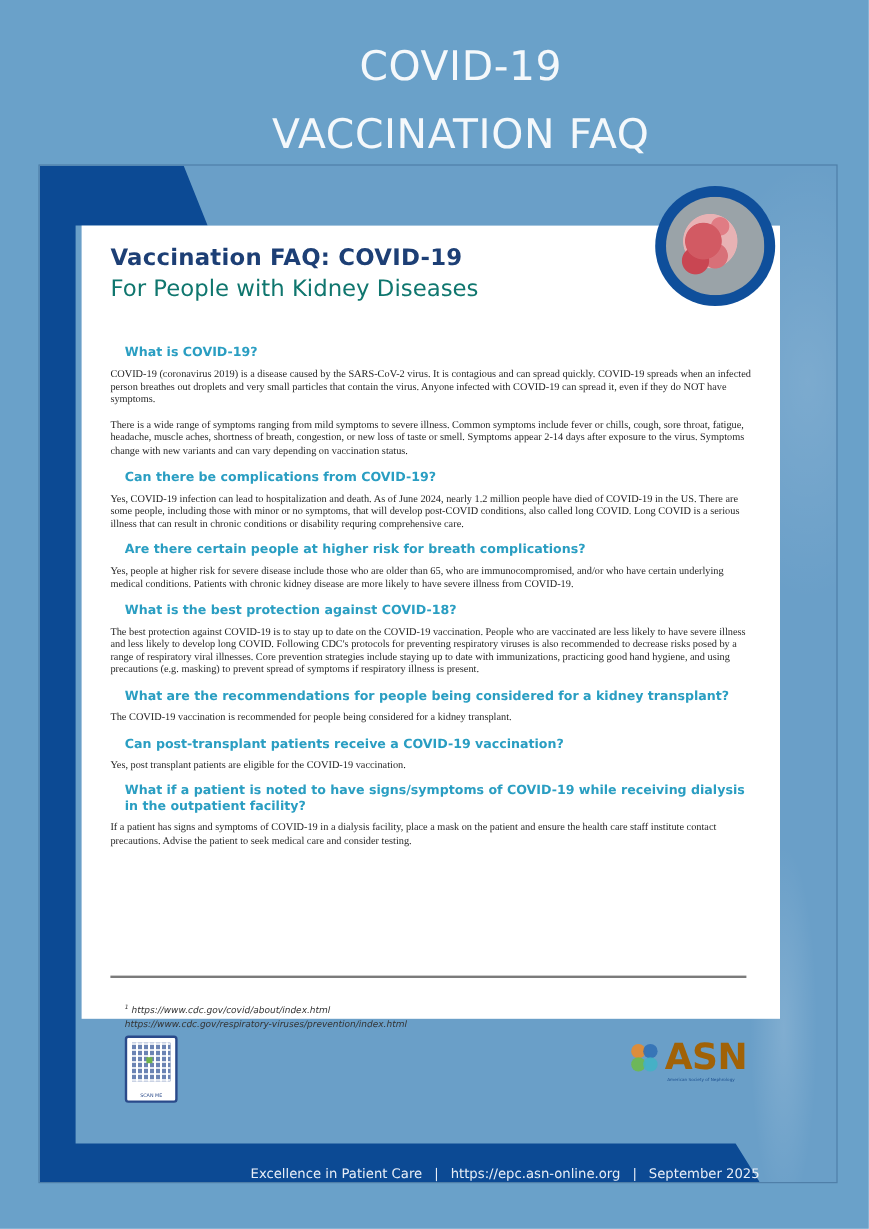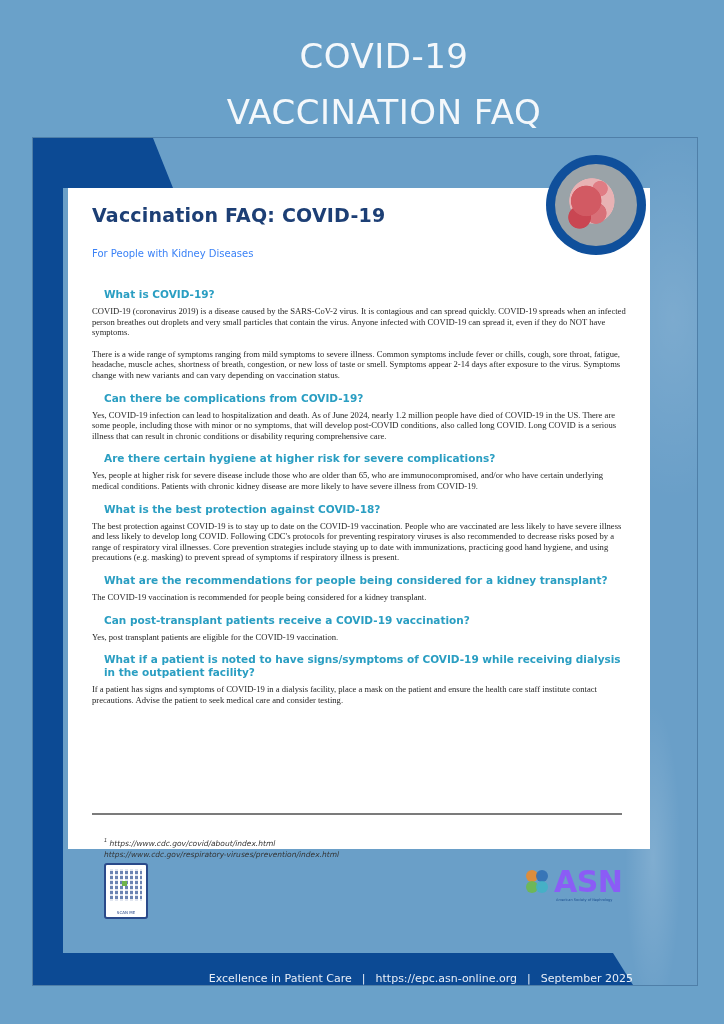--- a/index.html
+++ b/index.html
@@ -50,23 +50,23 @@
       radial-gradient(circle at 50% 60%, #d87078 0 16%, transparent 17%),
       radial-gradient(circle at 45% 45%, #e8b2b4 0 35%, transparent 36%),
       #9aa3a8;
   }
   .doc-title {
     position:absolute; left:24px; top:16px;
     font-family:"DejaVu Sans", sans-serif; font-weight:bold;
     font-size:19px; color:#1d3f75; letter-spacing:0.2px;
   }
   .doc-subtitle {
-    position:absolute; left:24px; top:60px;
+    position:absolute; left:24px; top:42px;
     font-family:"DejaVu Sans", sans-serif;
-    font-size:10px; color:#3b82f6;
+    font-size:19px; color:#0f766e;
   }
   .faq {
     position:absolute; left:24px; top:100px; width:540px;
   }
   .q {
     font-family:"DejaVu Sans", sans-serif; font-weight:bold;
     font-size:10.5px; color:#2a9ec2; margin:0 0 5px 12px; line-height:13px;
   }
   .a {
     font-family:Liberation Serif, serif;
@@ -103,21 +103,21 @@
     font-size:4px; color:#2a4a8a; font-family:"DejaVu Sans", sans-serif;
   }
   .asn {
     position:absolute; left:458px; top:678px; width:110px; height:40px;
   }
   .asn-mark { position:absolute; left:0; top:4px; width:26px; height:26px; }
   .asn-mark span { position:absolute; width:12px; height:12px; border-radius:50%; opacity:0.85; }
   .asn-text {
     position:absolute; left:28px; top:-2px;
     font-family:"DejaVu Sans", sans-serif; font-weight:bold;
-    font-size:30px; color:#8b5cf6; letter-spacing:-0.5px;
+    font-size:30px; color:#a16207; letter-spacing:-0.5px;
   }
   .asn-sub {
     position:absolute; left:30px; top:32px;
     font-size:3.5px; color:#1c4f8e; font-family:"DejaVu Sans", sans-serif; white-space:nowrap;
   }
   .footer {
     position:absolute; left:0; top:822px; width:600px; text-align:right;
     font-family:"DejaVu Sans", sans-serif; font-size:11px; color:#e8eef7;margin-top:12px;
   }
   .footer .sep { margin:0 10px; }
@@ -144,21 +144,21 @@
         <div class="a">COVID-19 (coronavirus 2019) is a disease caused by the SARS-CoV-2 virus. It is contagious and can spread quickly. COVID-19 spreads when an infected person breathes out droplets and very small particles that contain the virus. Anyone infected with COVID-19 can spread it, even if they do NOT have symptoms.</div>
       </div>
       <div class="faq-item">
         <div class="a">There is a wide range of symptoms ranging from mild symptoms to severe illness. Common symptoms include fever or chills, cough, sore throat, fatigue, headache, muscle aches, shortness of breath, congestion, or new loss of taste or smell.  Symptoms appear 2-14 days after exposure to the virus. Symptoms change with new variants and can vary depending on vaccination status.</div>
       </div>
       <div class="faq-item">
         <div class="q">Can there be complications from COVID-19?</div>
         <div class="a">Yes, COVID-19 infection can lead to hospitalization and death. As of June 2024, nearly 1.2 million people have died of COVID-19 in the US. There are some people, including those with minor or no symptoms, that will develop post-COVID conditions, also called long COVID. Long COVID is a serious illness that can result in chronic conditions or disability requring comprehensive care.</div>
       </div>
       <div class="faq-item">
-        <div class="q">Are there certain hygiene at higher risk for severe complications?</div>
+        <div class="q">Are there certain people at higher risk for breath complications?</div>
         <div class="a">Yes, people at higher risk for severe disease include those who are older than 65, who are immunocompromised, and/or who have certain underlying medical conditions. Patients with chronic kidney disease are more likely to have severe illness from COVID-19.</div>
       </div>
       <div class="faq-item">
         <div class="q">What is the best protection against COVID-18?</div>
         <div class="a">The best protection against COVID-19 is to stay up to date on the COVID-19 vaccination. People who are vaccinated are less likely to have severe illness and less likely to develop long COVID. Following CDC's protocols for preventing respiratory viruses is also recommended to decrease risks posed by a range of respiratory viral illnesses. Core prevention strategies include staying up to date with immunizations, practicing good hand hygiene, and using precautions (e.g. masking) to prevent spread of symptoms if respiratory illness is present.</div>
       </div>
       <div class="faq-item">
         <div class="q">What are the recommendations for people being considered for a kidney transplant?</div>
         <div class="a">The COVID-19 vaccination is recommended for people being considered for a kidney transplant.</div>
       </div>

